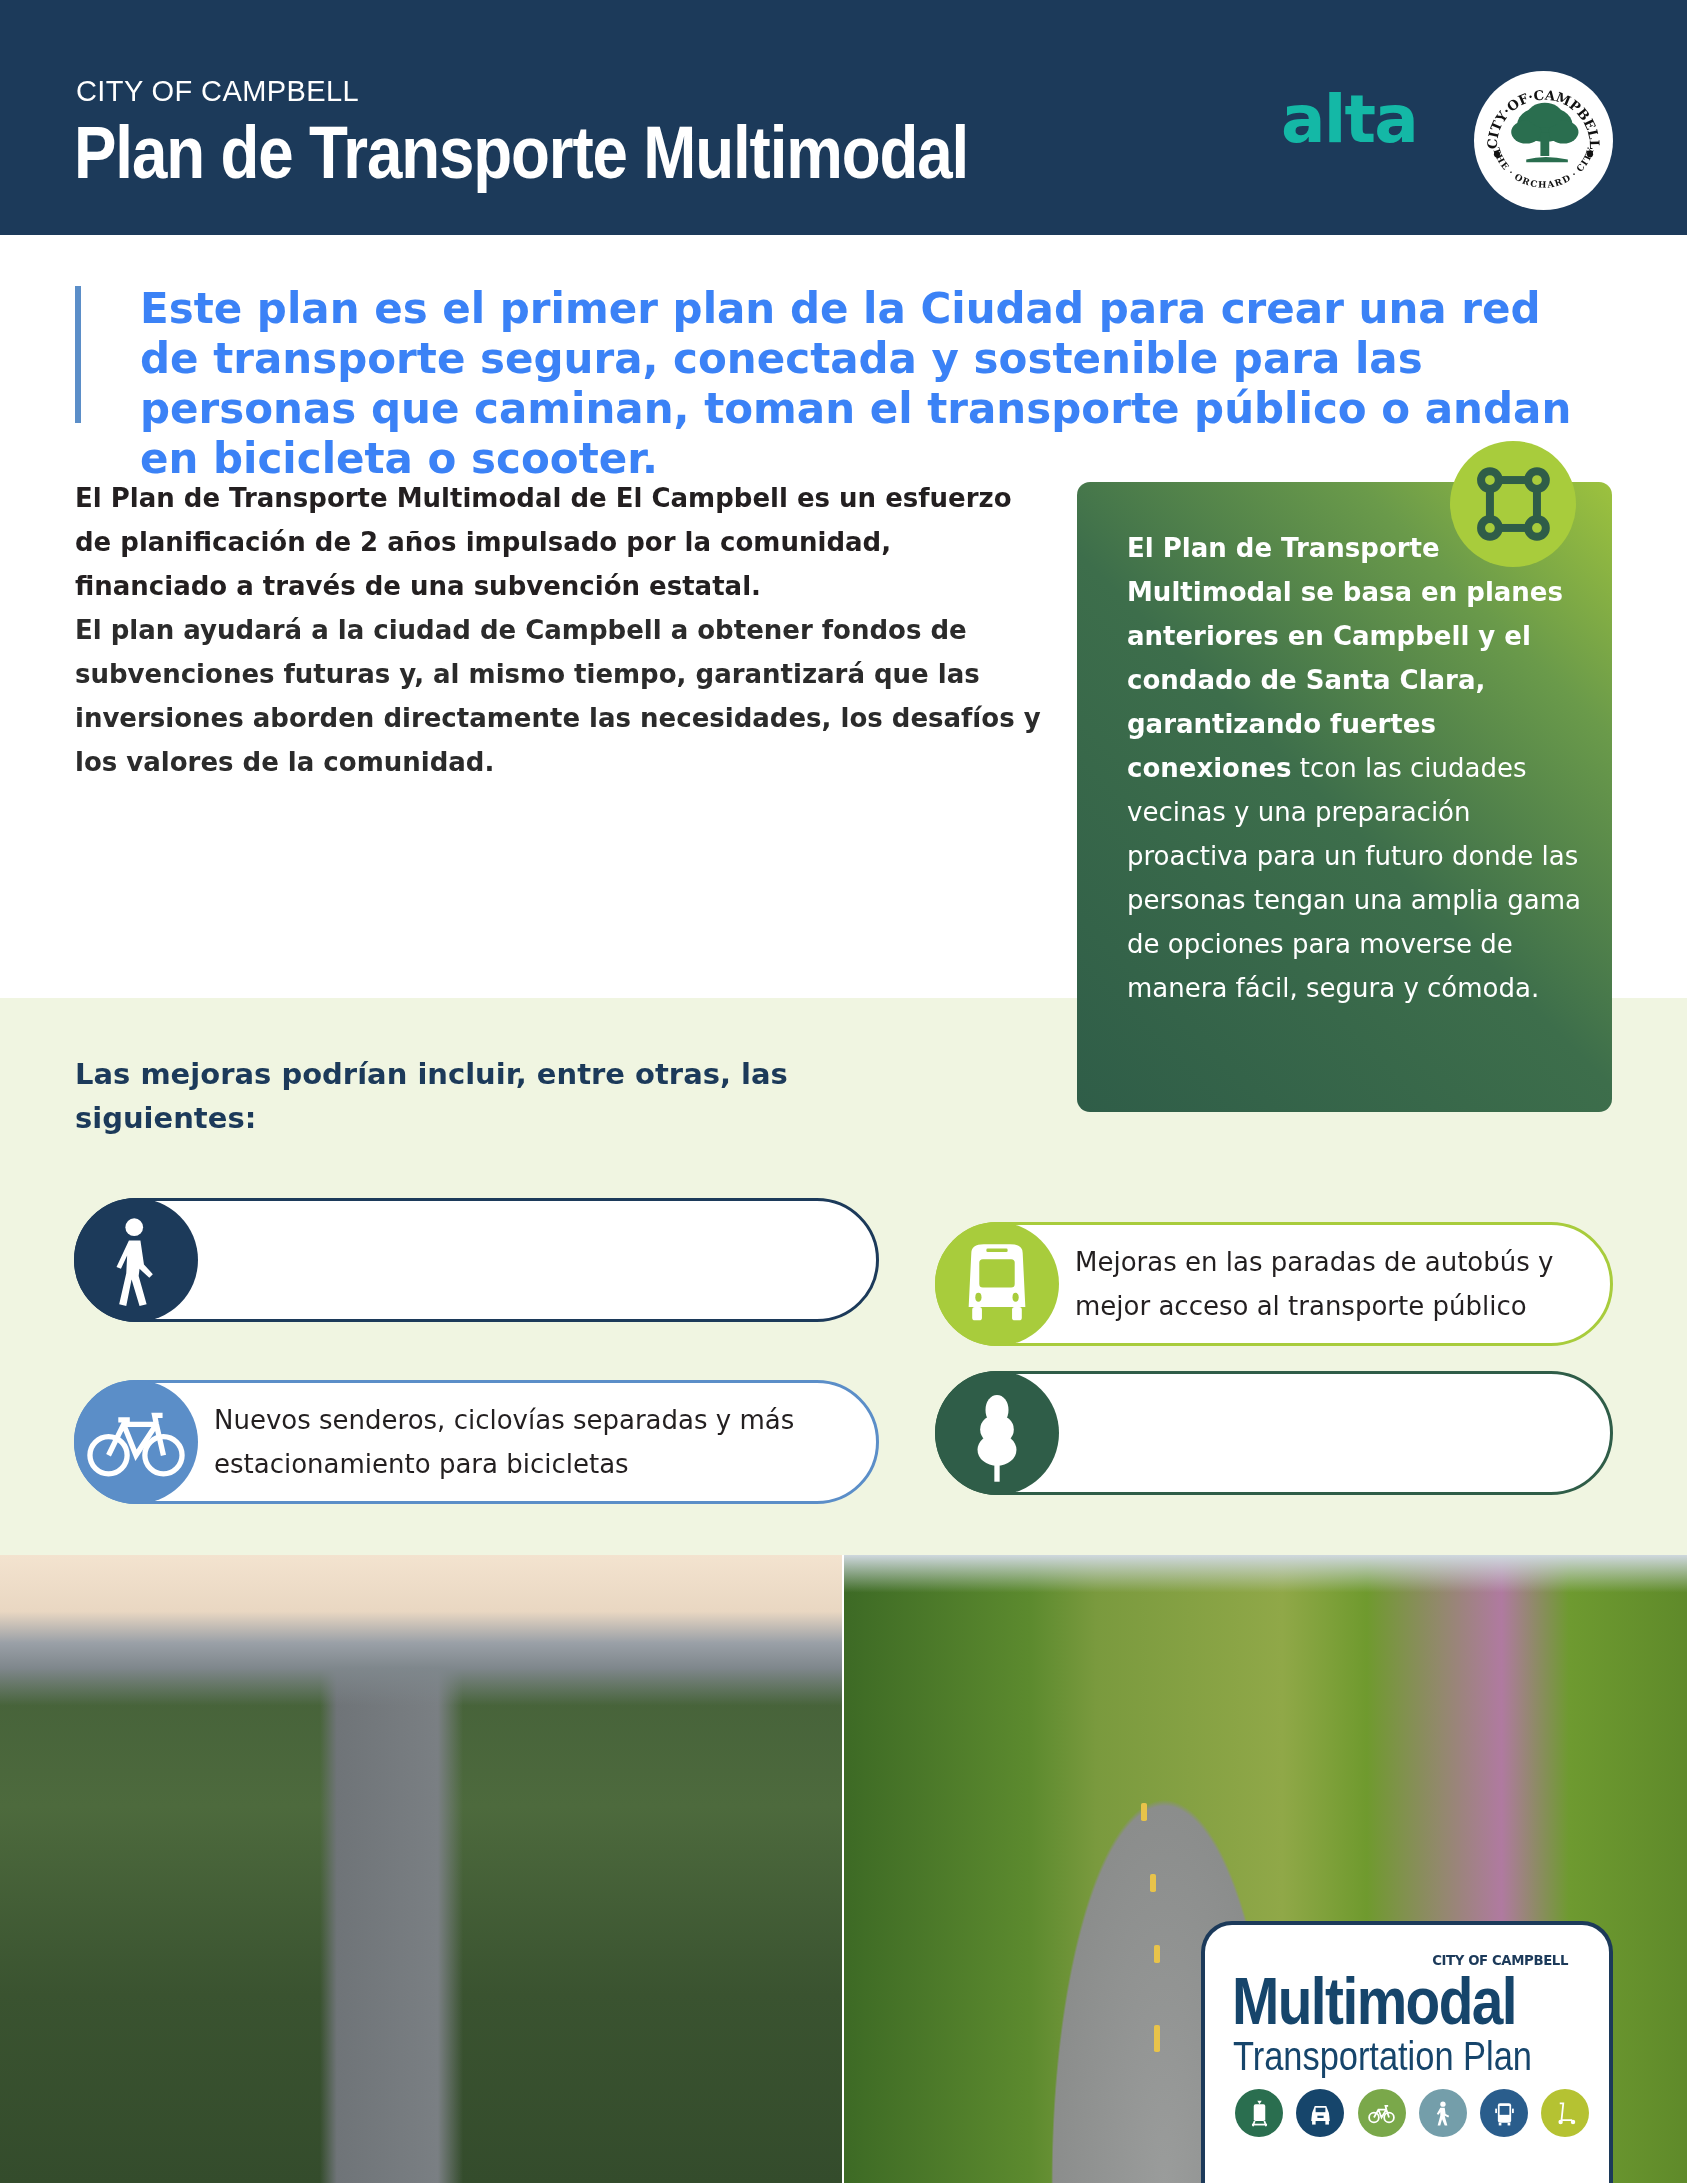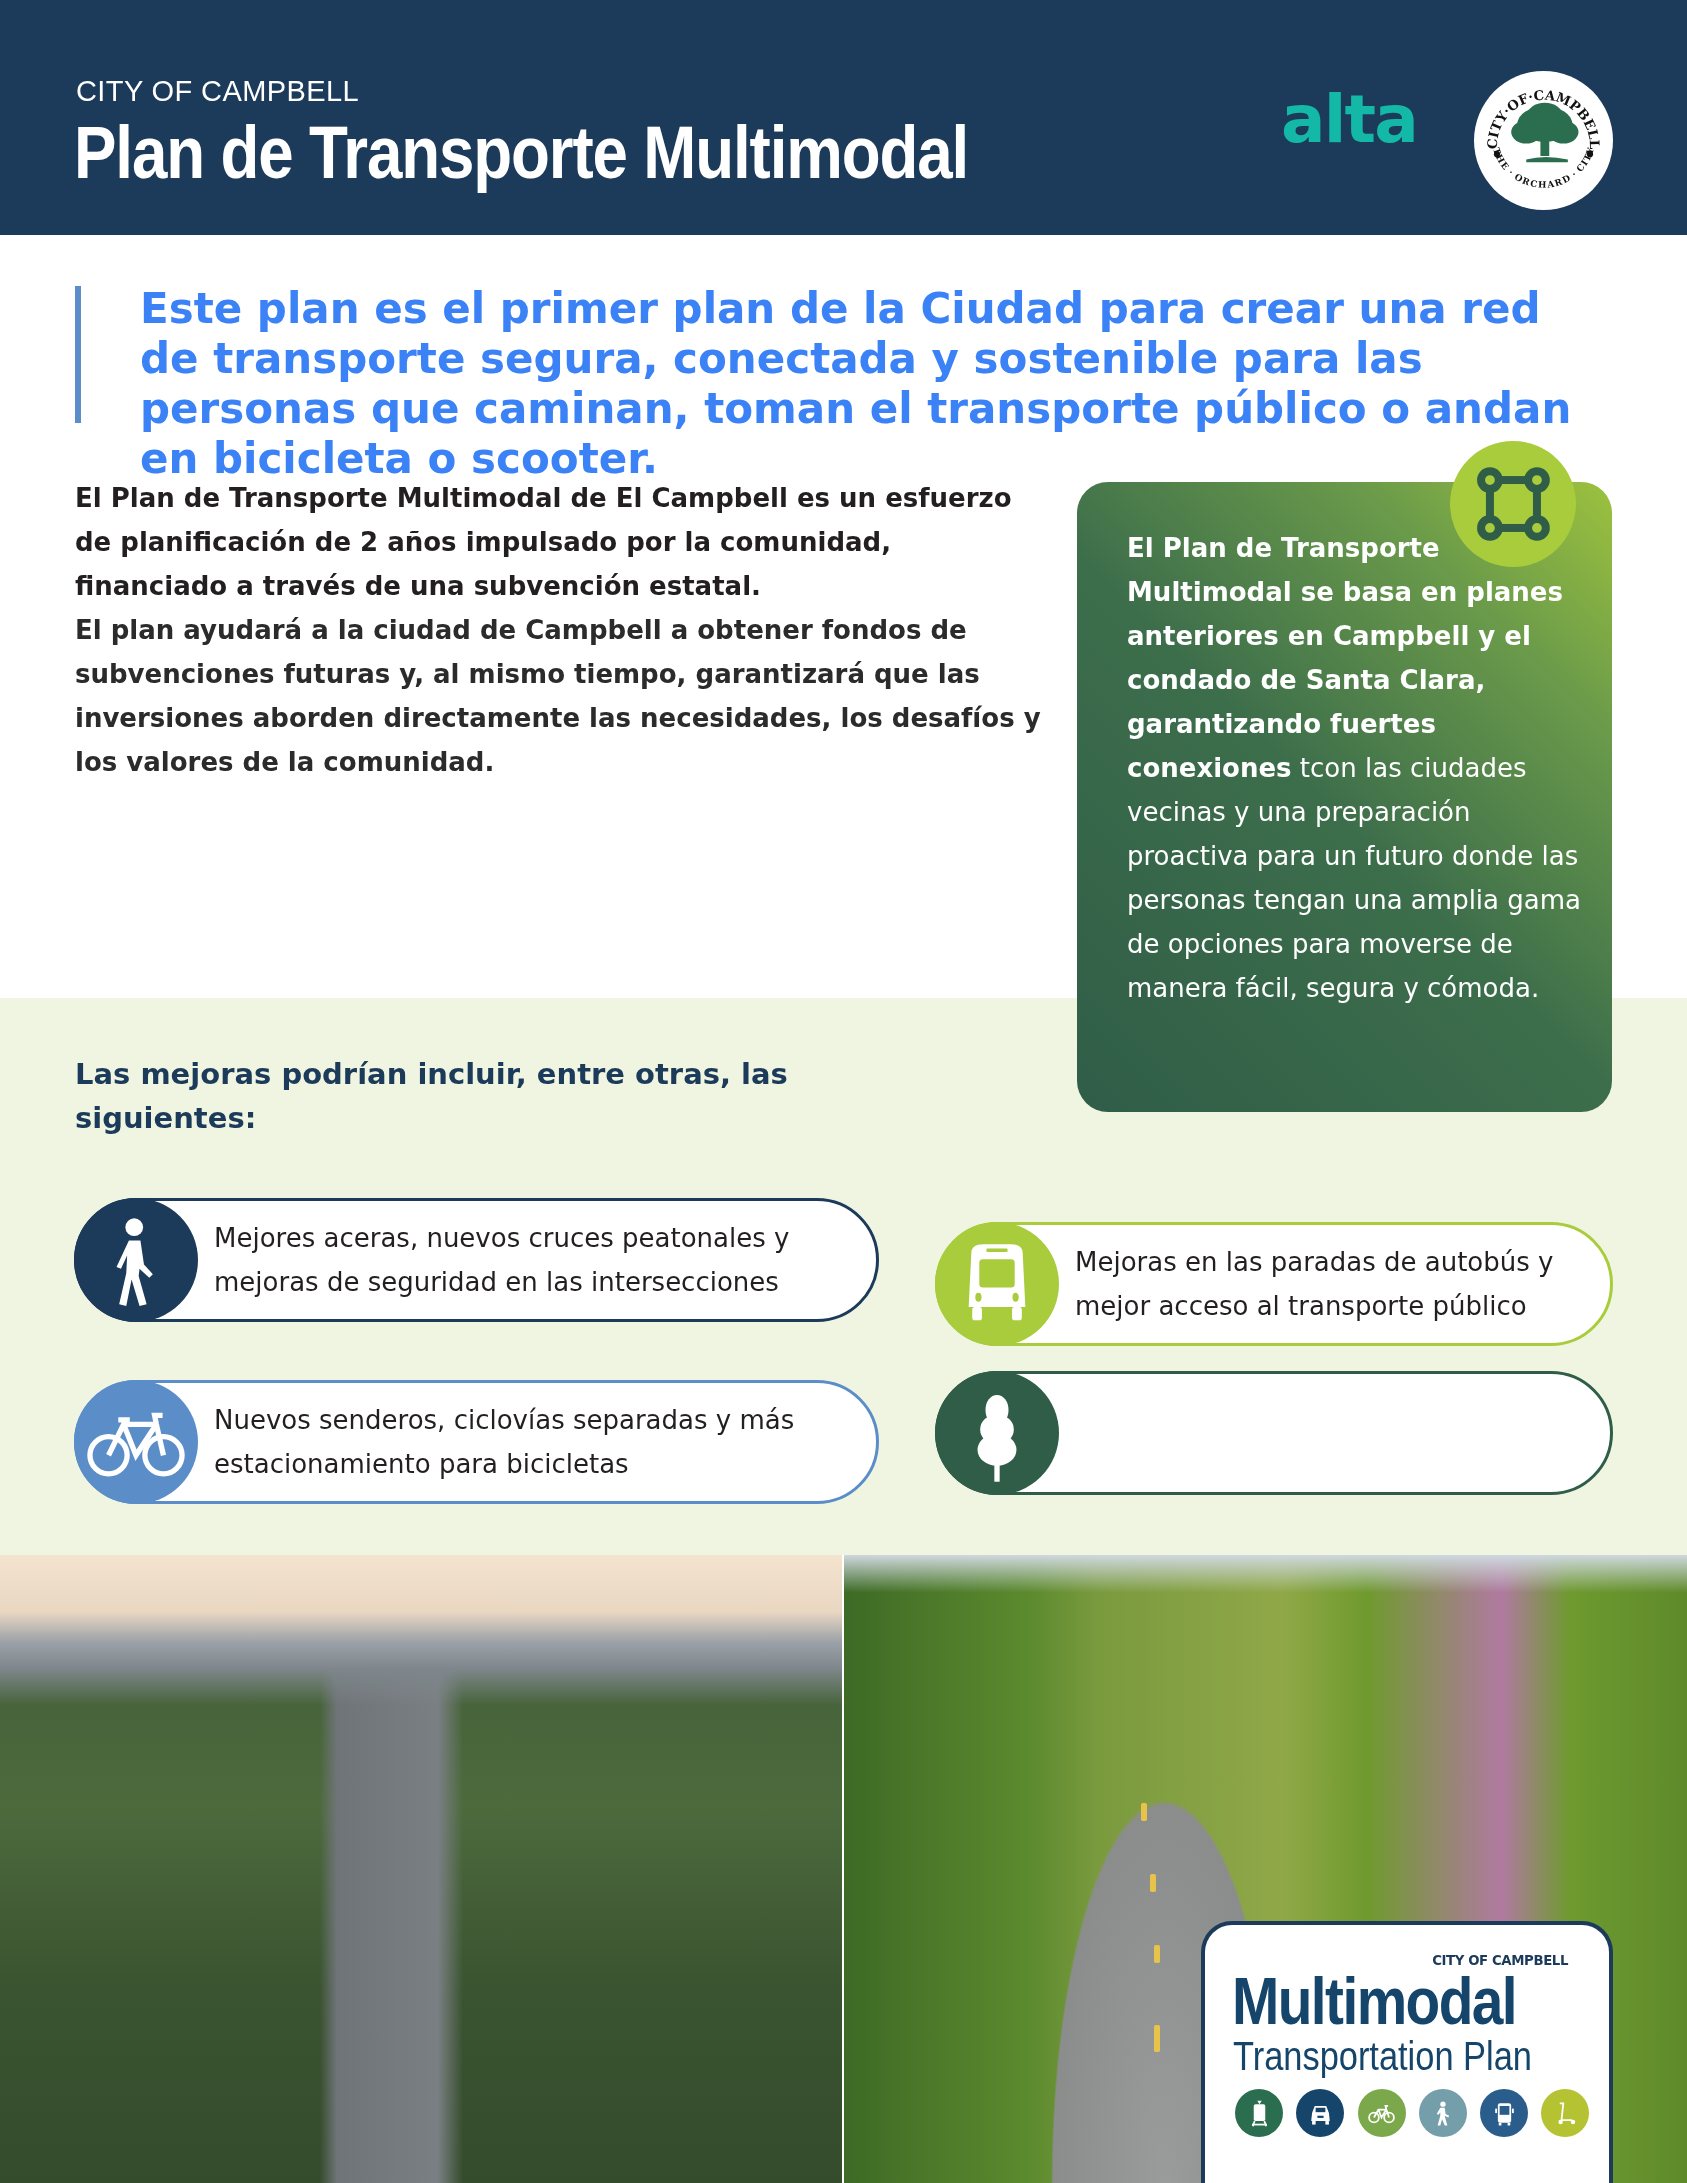--- a/index.html
+++ b/index.html
@@ -21,21 +21,21 @@
   
   .body-col{position:absolute;left:75px;top:476px;width:970px;font-family:"DejaVu Sans",sans-serif;font-size:26px;line-height:44px;color:#231f20;}
   .body-col p{margin-bottom:18.6px;}
   .body-col .lead{font-weight:700;}
   .body-col .reg{font-weight:700;color:#2b2b2b;}
 
   
   .band{position:absolute;left:0;top:998px;width:1687px;height:557px;background:#f0f5e1;}
 
   
-  .card{position:absolute;left:1077px;top:482px;width:535px;height:630px;border-radius:31px;
+  .card{position:absolute;left:1077px;top:482px;width:535px;height:630px;border-radius:13px;
         background:linear-gradient(225deg,#9dc23e 0%,#6a9a4a 22%,#3d6e4b 52%,#2f5d48 100%);padding-left:45px;}
   .card .txt{position:absolute;left:50px;top:44px;width:461px;font-family:"DejaVu Sans",sans-serif;font-size:26px;line-height:44px;color:#ffffff;}
   .card .txt b{font-weight:700;}
   .badge{position:absolute;left:1450px;top:441px;width:126px;height:126px;border-radius:50%;background:#a8cc3c;}
   .badge svg{width:100%;height:100%;display:block;}
 
   
   .improve-h{position:absolute;left:75px;top:1052px;width:842px;font-family:"DejaVu Sans",sans-serif;font-weight:700;font-size:29px;line-height:44px;color:#1c3a5a;}
   .pill{position:absolute;height:124px;border-radius:62px;background:#ffffff;border:3.1px solid #1c3a5a;}
   .pill .ic{position:absolute;left:-3.1px;top:-3.1px;width:124px;height:124px;border-radius:50%;}
@@ -134,21 +134,20 @@
 
 <div class="pill walk">
   <div class="ic">
     <svg viewBox="0 0 280 280">
         <g fill="#fff">
           <circle cx="136" cy="66" r="20"></circle>
           <path d="M 124 96 L 150 96 L 158 150 L 178 172 L 170 180 L 148 160 L 146 176 L 164 240 L 148 244 L 130 184 L 118 244 L 102 240 L 118 170 L 120 130 L 106 160 L 96 156 Z"></path>
         </g>
       </svg>
   </div>
-  <div class="lbl">Mejores aceras, nuevos cruces peatonales y mejoras de seguridad en las intersecciones</div>
 </div>
 
 <div class="pill bike">
   <div class="ic">
     <svg viewBox="0 0 280 280">
         <g stroke="#fff" stroke-width="12" fill="none">
           <circle cx="78" cy="170" r="42"></circle>
           <circle cx="202" cy="170" r="42"></circle>
           <path d="M 78 170 L 112 100 L 186 100 L 202 170 M 112 100 L 140 170 L 186 100 M 100 90 L 126 90 M 186 100 L 182 80 L 200 80"></path>
         </g>

